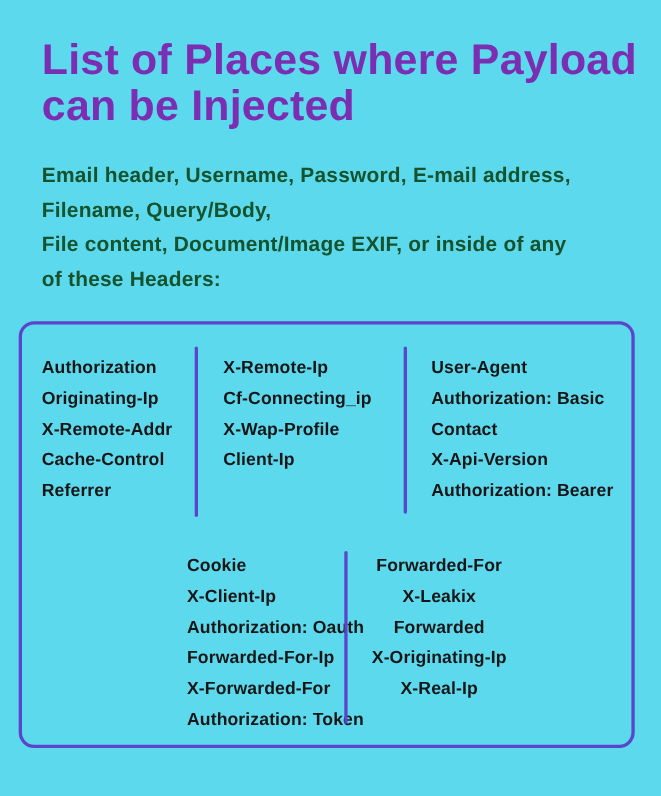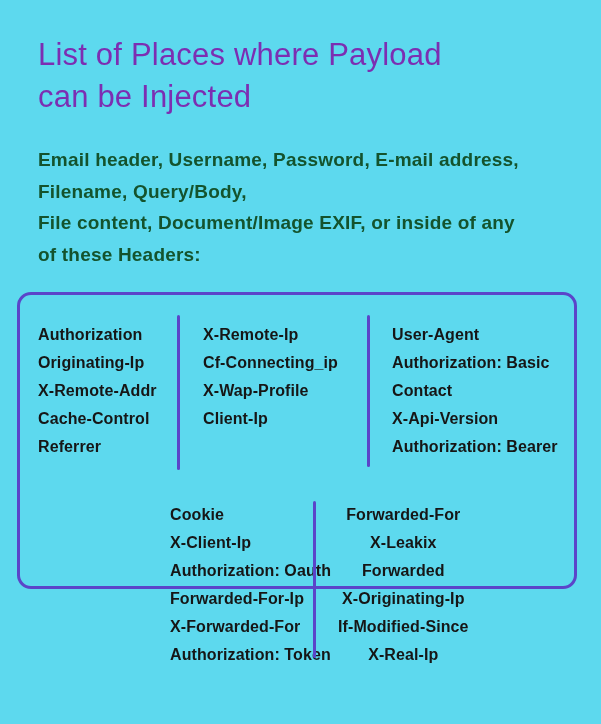--- a/index.html
+++ b/index.html
@@ -16,22 +16,22 @@
   }
   .page {
     position: absolute;
     inset: 0;
   }
   .title {
     position: absolute;
     left: 38px;
     top: 34px;
     margin: 0;
-    font-size: 31px;
-    font-weight: 400;
+    font-size: 39px;
+    font-weight: 700;
     line-height: 42px;
     color: #7c2eb2;
     white-space: pre-line;
     letter-spacing: 0.2px;
   }
   .intro {
     position: absolute;
     left: 38px;
     top: 144px;
     margin: 0;
@@ -40,21 +40,21 @@
     line-height: 31.5px;
     color: #14532d;
     white-space: pre-line;
     letter-spacing: 0.2px;
   }
   .box {
     position: absolute;
     left: 17px;
     top: 292px;
     width: 560px;
-    height: 297px;
+    height: 388px;
     border: 3px solid #5b45c9;
     border-radius: 14px;
     box-sizing: border-box;
   }
   .box-inner {
     position: absolute;
     inset: 0;
   }
   .col {
     position: absolute;
@@ -132,20 +132,19 @@
           <div>Authorization: Token</div>
         </div>
 
       <div class="vdiv vdiv-3"></div>
 
       <div class="col col-5">
           <div>Forwarded-For</div>
           <div>X-Leakix</div>
           <div>Forwarded</div>
           <div>X-Originating-Ip</div>
-          <div>If-Modified-Since</div>
           <div>X-Real-Ip</div>
         </div>
 
     </div>
   </div>
 
 </div>
 
 </body></html>

